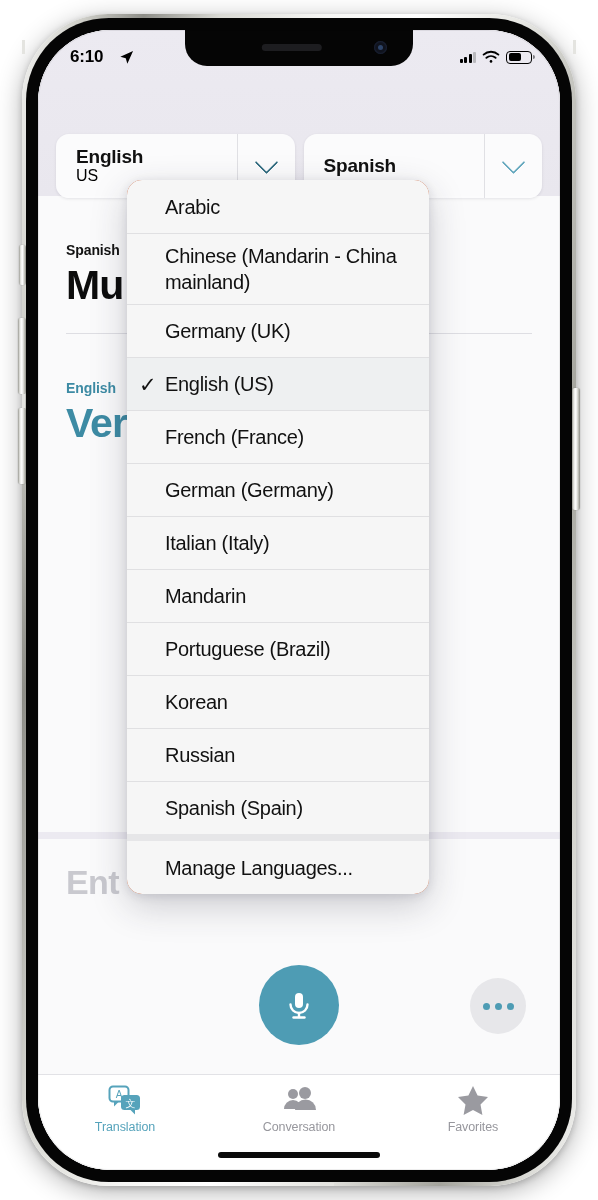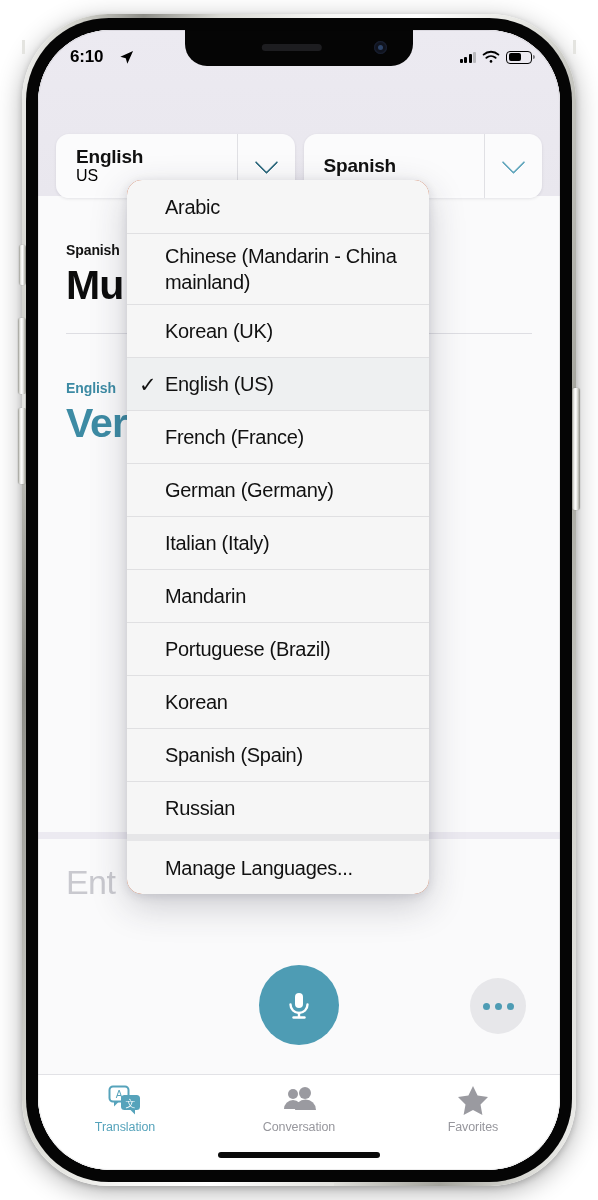--- a/index.html
+++ b/index.html
@@ -294,21 +294,21 @@
     left: 0; right: 0;
     top: 809px;
     height: 86px;
     background: #fafafb;
     display: flex;
     align-items: center;
     padding: 0 28px;
   }
   .entry-placeholder {
     font-size: 34px;
-    font-weight: normal;
+    font-weight: bold;
     letter-spacing: -.6px;
     color: #c9c9cf;
   }
 
   
   .mic-row {
     position: absolute;
     left: 0; right: 0;
     top: 895px;
     height: 150px;
@@ -555,21 +555,21 @@
 
       <div class="menu">
         <div id="menu-items">
             <div class="menu-item">
               <span>Arabic</span>
             </div>
             <div class="menu-item">
               <span>Chinese (Mandarin - China mainland)</span>
             </div>
             <div class="menu-item">
-              <span>Korean (UK)</span>
+              <span>Germany (UK)</span>
             </div>
             <div class="menu-item selected">
               <span class="check">✓</span>
               <span>English (US)</span>
             </div>
             <div class="menu-item">
               <span>French (France)</span>
             </div>
             <div class="menu-item">
               <span>German (Germany)</span>
@@ -580,24 +580,24 @@
             <div class="menu-item">
               <span>Mandarin</span>
             </div>
             <div class="menu-item">
               <span>Portuguese (Brazil)</span>
             </div>
             <div class="menu-item">
               <span>Korean</span>
             </div>
             <div class="menu-item">
+              <span>Russian</span>
+            </div>
+            <div class="menu-item">
               <span>Spanish (Spain)</span>
-            </div>
-            <div class="menu-item">
-              <span>Russian</span>
             </div>
           </div>
         <div class="menu-gap"></div>
         <div class="menu-item">
           <span>Manage Languages...</span>
         </div>
       </div>
 
     </div>
 

